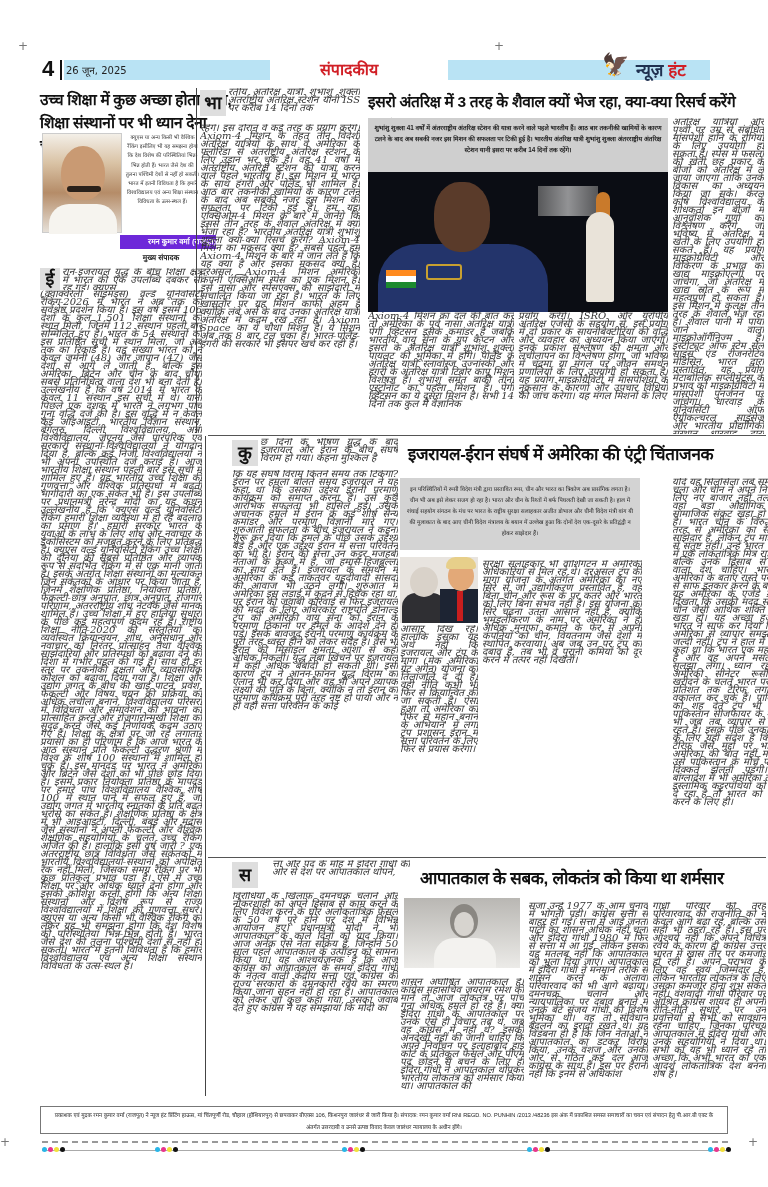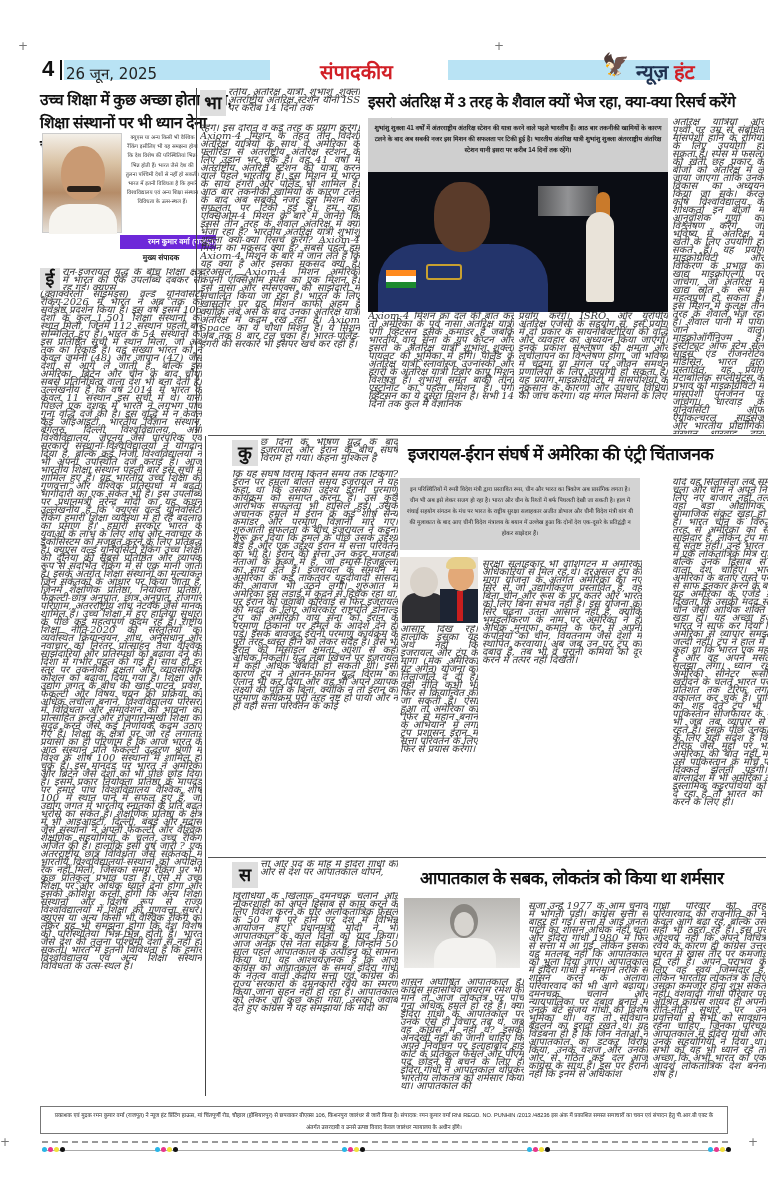--- a/index.html
+++ b/index.html
@@ -4,25 +4,25 @@
 <style>
   * { box-sizing: border-box; margin: 0; padding: 0; }
   html, body { width: 768px; height: 1187px; background: #ffffff; overflow: hidden; }
   body { position: relative; font-family: "DejaVu Sans", sans-serif; color: #222; }
 
   .crop { position: absolute; color: #777; font-size: 12px; line-height: 12px; font-family: "DejaVu Sans", sans-serif; }
   .mast-band { position: absolute; left: 34px; top: 2px; width: 180px; height: 20px; background: #b9e3f4; }
   .mast-band2 { position: absolute; left: 448px; top: 60px; width: 262px; height: 20px; background: #b9e3f4; }
   .page-no { position: absolute; left: 42px; top: 57px; font-family: "Liberation Sans", sans-serif; font-weight: bold; font-size: 22px; line-height: 24px; color: #111; }
   .page-sep { position: absolute; left: 60px; top: 60px; width: 2px; height: 20px; background: #111; }
-  .date { position: absolute; left: 66px; top: 63px; font-size: 15px; color: #222; text-align: center; }
-  .section-title { position: absolute; left: 320px; top: 58px; font-family: "Liberation Sans", sans-serif; font-weight: bold; font-size: 20px; color: #d11f26; }
+  .date { position: absolute; left: 66px; top: 63px; font-size: 10px; color: #222; text-align: center; }
+  .section-title { position: absolute; left: 320px; top: 58px; font-family: "Liberation Sans", sans-serif; font-weight: bold; font-size: 16px; color: #d11f26; }
   .logo { position: absolute; left: 602px; top: 52px; width: 110px; height: 30px; }
   .logo-bird { position: absolute; left: 0; top: 0; font-size: 22px; color: #4a3b2b; }
-  .logo-text { position: absolute; left: 34px; top: 6px; font-family: "Liberation Sans", sans-serif; font-weight: bold; font-size: 20px; }
+  .logo-text { position: absolute; left: 34px; top: 6px; font-family: "Liberation Sans", sans-serif; font-weight: bold; font-size: 17px; }
   .logo-text .a { color: #1f3150; }
   .logo-text .b { color: #d11f26; }
 
   
   .col-text { position: absolute; font-family: "DejaVu Serif", serif; font-size: 10px; line-height: 8px; color: #333; text-align: justify; overflow: hidden; font-style: italic; }
   .headline { position: absolute; font-family: "Liberation Sans", sans-serif; font-weight: bold; color: #111; letter-spacing: -0.3px; }
 
   
   .la-headline { left: 40px; top: 88px; width: 200px; font-size: 15.5px; line-height: 23px; }
   .author-photo { position: absolute; left: 42px; top: 133px; width: 80px; height: 100px; background: linear-gradient(180deg,#f3efe8 0%,#d9c2a4 30%,#b58c68 60%,#e6e0d8 100%); border: 1px solid #ccc; }
@@ -71,21 +71,21 @@
   .trump-head { position: absolute; left: 48px; top: 4px; width: 26px; height: 30px; border-radius: 50%; background: #e3a978; }
   .trump-hair { position: absolute; left: 46px; top: 0; width: 30px; height: 12px; border-radius: 14px 14px 4px 4px; background: #e7cf8a; }
   .trump-body { position: absolute; left: 40px; top: 32px; width: 40px; height: 40px; background: #1d2433; }
   .trump-tie { position: absolute; left: 57px; top: 34px; width: 6px; height: 30px; background: #c81e1e; }
   .ii-col1 { left: 400px; top: 625px; width: 78px; height: 230px; }
   .ii-col2 { left: 482px; top: 560px; width: 160px; height: 295px; }
   .ii-col3 { left: 672px; top: 478px; width: 120px; height: 377px; }
 
   
   .dc-sa { left: 232px; top: 862px; width: 26px; height: 26px; font-size: 18px; line-height: 26px; }
-  .em-text1 { left: 260px; top: 860px; width: 138px; height: 30px; }
+  .em-text1 { left: 272px; top: 860px; width: 138px; height: 30px; }
   .em-text2 { left: 232px; top: 892px; width: 166px; height: 205px; }
   .em-headline { left: 420px; top: 864px; width: 348px; font-size: 17px; line-height: 30px; }
   .em-photo { position: absolute; left: 404px; top: 898px; width: 116px; height: 70px; background: linear-gradient(180deg,#b9b7b3,#ecebe8); overflow: hidden; }
   .indira-head { position: absolute; left: 46px; top: 6px; width: 28px; height: 34px; border-radius: 50%; background: #8a8782; }
   .indira-face { position: absolute; left: 50px; top: 14px; width: 20px; height: 24px; border-radius: 50%; background: #d7d4cf; }
   .indira-body { position: absolute; left: 30px; top: 40px; width: 62px; height: 40px; background: #f3f2ef; border-radius: 20px 20px 0 0; }
   .em-col1 { left: 400px; top: 970px; width: 124px; height: 128px; margin-top: 8px; }
   .em-col2 { left: 528px; top: 902px; width: 120px; height: 196px; }
   .em-col3 { left: 652px; top: 902px; width: 114px; height: 196px; }
 

